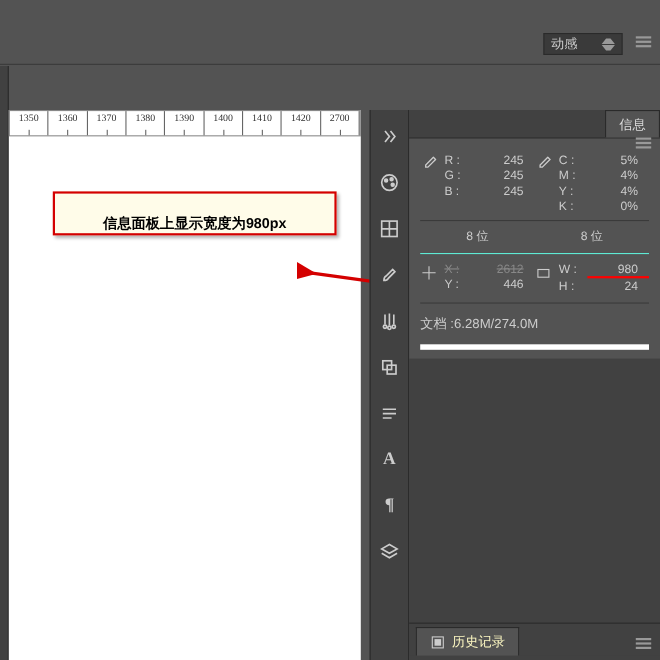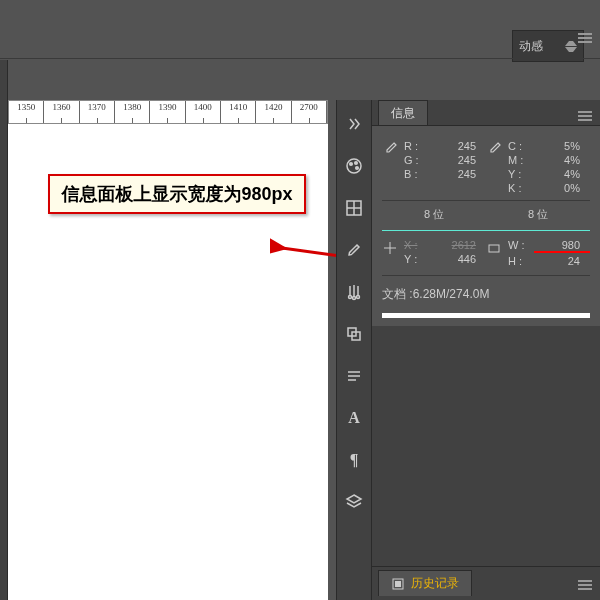--- a/index.html
+++ b/index.html
@@ -1,44 +1,44 @@
 <!DOCTYPE html>
 <html><head>
 <meta charset="utf-8">
 <style>
   * { margin: 0; padding: 0; box-sizing: border-box; }
   body { width: 600px; height: 600px; background: #535353; font-family: "Microsoft YaHei", Arial, sans-serif; font-size: 11px; color: #bbb; overflow: hidden; position: relative; }
   
   .topbar { height: 60px; background: #535353; position: relative; }
   .top-divider { position: absolute; top: 58px; left: 0; right: 0; height: 1px; background: #3a3a3a; }
-  .dropdown { position: absolute; top: 30px; right: 16px; width: 72px; height: 32px; background: #3a3a3a; border: 1px solid #2a2a2a; display: flex; align-items: center; padding: 0 6px; justify-content: space-between; }
+  .dropdown { position: absolute; top: 30px; right: 34px; width: 72px; height: 20px; background: #3a3a3a; border: 1px solid #2a2a2a; display: flex; align-items: center; padding: 0 6px; justify-content: space-between; }
   .dropdown span { color: #ccc; font-size: 12px; }
   .dropdown-arrows { width: 12px; height: 16px; display: flex; flex-direction: column; justify-content: center; gap: 1px; }
   .dropdown-arrows::before { content: ""; border-left: 4px solid transparent; border-right: 4px solid transparent; border-bottom: 5px solid #999; }
   .dropdown-arrows::after { content: ""; border-left: 4px solid transparent; border-right: 4px solid transparent; border-top: 5px solid #999; }
   .menu-icon { position: absolute; top: 33px; right: 8px; width: 14px; display: flex; flex-direction: column; gap: 2px; }
   .menu-icon span { height: 2px; background: #999; }
   .vstrip-top { position: absolute; top: 60px; left: 0; width: 8px; bottom: 0; background: #414141; border-right: 1px solid #2a2a2a; }
 
   .ruler { position: absolute; top: 100px; left: 8px; width: 320px; height: 24px; background: #fff; border: 1px solid #888; display: flex; }
   .ruler-seg { flex: 1; position: relative; border-right: 1px solid #666; display: flex; align-items: flex-start; justify-content: center; font-size: 9px; color: #333; padding-top: 1px; font-family: Liberation Serif, serif; }
   .ruler-seg::after { content: ""; position: absolute; bottom: 0; left: 50%; width: 1px; height: 5px; background: #666; }
 
   .canvas { position: absolute; top: 124px; left: 8px; width: 320px; height: 476px; background: #fff; }
   
-  .callout { position: absolute; top: 174px; left: 48px; width: 258px; height: 40px; background: #fffce9; border: 2px solid #d40000; display: flex; align-items: center; justify-content: center; font-size: 18px; font-weight: bold; color: #000; box-shadow: 2px 2px 3px rgba(0,0,0,.3); }
+  .callout { position: absolute; top: 174px; left: 48px; width: 258px; height: 40px; background: #fffce9; border: 2px solid #d40000; display: flex; align-items: flex-end; justify-content: center; font-size: 13px; font-weight: bold; color: #000; box-shadow: 2px 2px 3px rgba(0,0,0,.3); }
   
   .arrow-svg { position: absolute; top: 230px; left: 270px; pointer-events: none; }
 
   .tool-col { position: absolute; top: 100px; left: 336px; width: 36px; bottom: 0; background: #414141; border-left: 1px solid #2a2a2a; border-right: 1px solid #2a2a2a; display: flex; flex-direction: column; align-items: center; padding-top: 14px; gap: 22px; }
   .tool-col .t { width: 20px; height: 20px; color: #ccc; display: flex; align-items: center; justify-content: center; }
   .tool-col svg { width: 18px; height: 18px; fill: none; stroke: #ccc; stroke-width: 1.5; }
 
   .panel-area { position: absolute; top: 100px; left: 372px; right: 0; bottom: 0; background: #414141; }
-  .panel-tab { height: 26px; background: #414141; display: flex; align-items: flex-end; padding-left: 6px; border-bottom: 1px solid #2a2a2a; }
+  .panel-tab { height: 26px; background: #414141; display: flex; align-items: flex-end; padding-left: 6px; border-bottom: 1px solid #2a2a2a; flex-direction: column; }
   .panel-tab .tab { background: #535353; color: #ddd; padding: 4px 12px 3px; font-size: 12px; border: 1px solid #2a2a2a; border-bottom: none; }
   .panel-tab .menu { margin-left: auto; margin-right: 8px; margin-bottom: 4px; width: 14px; display: flex; flex-direction: column; gap: 2px; }
   .panel-tab .menu span { height: 2px; background: #999; }
 
   .info-body { background: #535353; padding: 8px 10px; font-size: 12px; color: #ccc; }
   .info-row-pair { display: flex; border-bottom: 1px solid #3a3a3a; padding: 6px 0; }
   .info-row-pair:last-child { border-bottom: none; }
   .info-col { flex: 1; display: flex; gap: 6px; }
   .info-icon { width: 16px; display: flex; align-items: flex-start; justify-content: center; padding-top: 2px; }
   .info-icon svg { width: 14px; height: 14px; fill: #ccc; stroke: #ccc; }
@@ -48,21 +48,21 @@
   .info-line .val { flex: 1; text-align: right; padding-right: 10px; }
   .bits-row { display: flex; padding: 6px 0 8px; border-bottom: 1px solid #5eead4; }
   .bits-row .half { flex: 1; text-align: center; font-size: 11px; }
   .xywh { display: flex; padding: 8px 0; border-bottom: 1px solid #3a3a3a; }
   .strike { color: #888; text-decoration: line-through; }
   .highlight { border-bottom: 2px solid red; }
   .doc-line { padding: 10px 0; border-bottom: 5px solid #ffffff; font-size: 12px; }
   .hint-text { padding: 10px 0; font-size: 11px; line-height: 1.6; color: #ddd; border-bottom: 1px solid #3a3a3a; }
 
   .history-tab { position: absolute; bottom: 4px; left: 372px; right: 0; height: 30px; background: #414141; border-top: 1px solid #2a2a2a; display: flex; align-items: flex-end; padding-left: 6px; }
-  .history-tab .tab { background: #535353; color: #eab308; padding: 4px 12px; font-size: 12px; border: 1px solid #2a2a2a; border-bottom: none; display: flex; align-items: center; gap: 6px; }
+  .history-tab .tab { background: #535353; color: #fef9c3; padding: 4px 12px; font-size: 12px; border: 1px solid #2a2a2a; border-bottom: none; display: flex; align-items: center; gap: 6px; }
   .history-tab .menu { margin-left: auto; margin-right: 8px; margin-bottom: 6px; width: 14px; display: flex; flex-direction: column; gap: 2px; }
   .history-tab .menu span { height: 2px; background: #999; }
 </style>
 </head>
 <body>
 
 <div class="topbar">
   <div class="dropdown">
     <span>动感</span>
     <div class="dropdown-arrows"></div>

